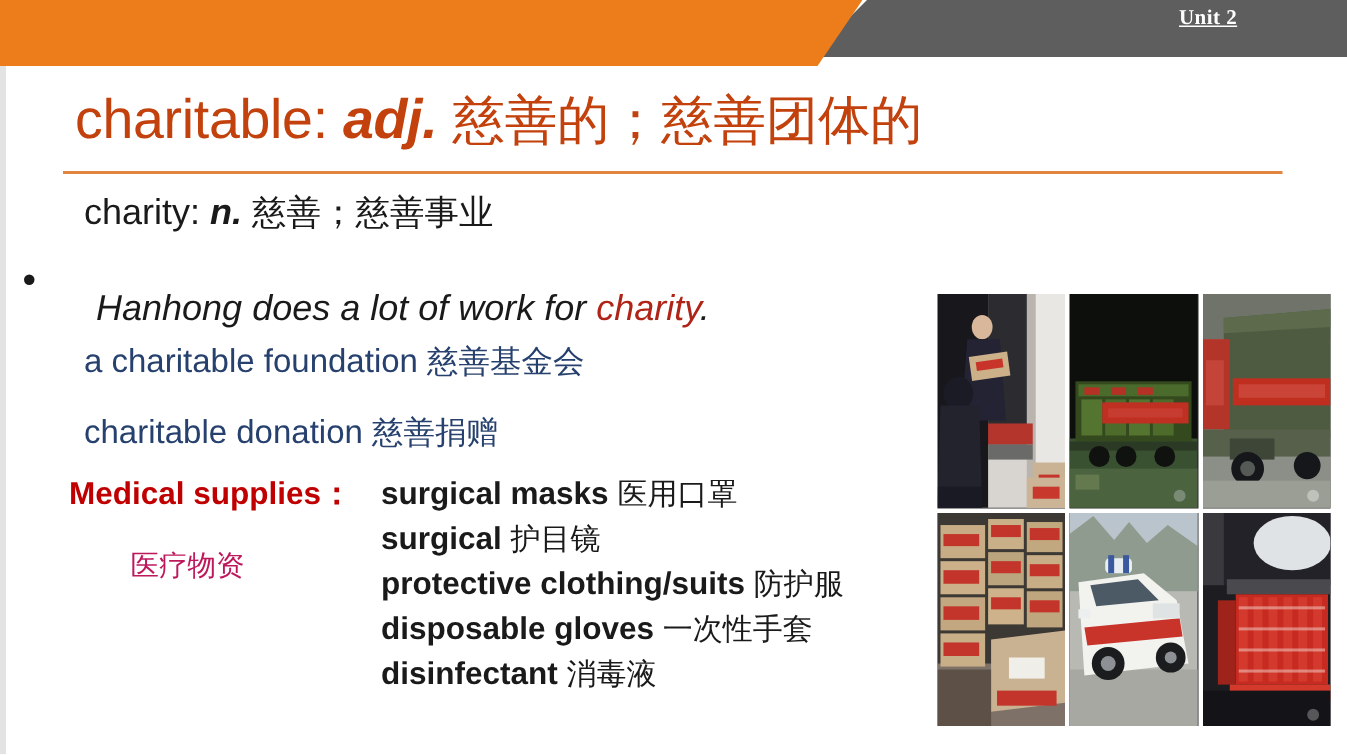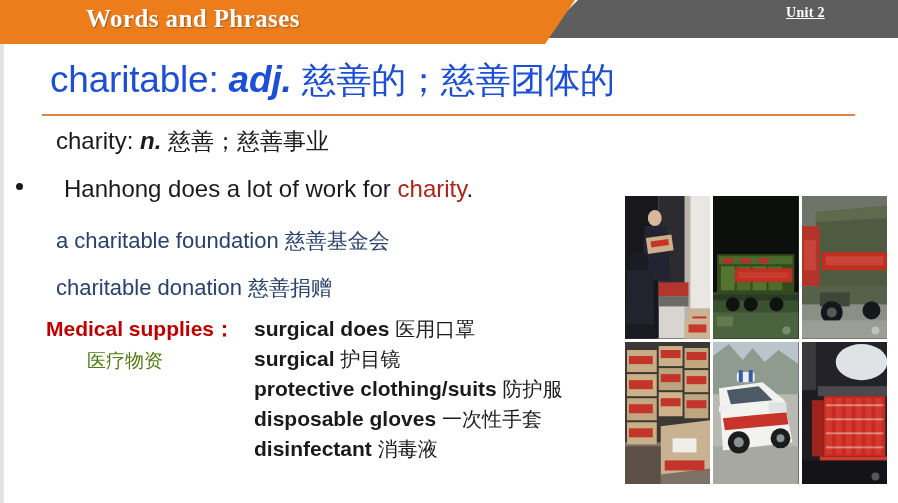--- a/index.html
+++ b/index.html
@@ -73,21 +73,21 @@
     height: 459px;
     background: #e3e3e3;
   }
 
   
   .headword {
     position: absolute;
     top: 57px;
     left: 50px;
     font-size: 37px;
-    color: #1d4ed8;
+    color: #c2410c;
     white-space: nowrap;
     letter-spacing: -0.2px;
   }
   .headword .pos { font-style: italic; font-weight: bold; }
   .headword .cn { font-family: "DejaVu Sans", sans-serif; font-size: 35px; }
 
   .rule {
     position: absolute;
     top: 114px;
     left: 42px;
@@ -113,23 +113,24 @@
     position: absolute;
     top: 183px;
     left: 16px;
     width: 7px;
     height: 7px;
     border-radius: 50%;
     background: #1a1a1a;
   }
   .sentence {
     position: absolute;
-    top: 175px;
+    top: 192px;
     left: 64px;
     font-size: 24px;
+    font-style: italic;
     color: #1a1a1a;
     white-space: nowrap;
   }
   .sentence .hl { color: #b02418; }
 
   
   .phrase {
     position: absolute;
     left: 56px;
     font-size: 22px;
@@ -147,25 +148,25 @@
     left: 46px;
     font-size: 21px;
     font-weight: bold;
     color: #c00000;
     white-space: nowrap;
     text-align: center;
   }
   .ms-label .colon { font-family: "DejaVu Sans", sans-serif; font-weight: bold; }
   .ms-label-cn {
     position: absolute;
-    top: 348px;
+    top: 364px;
     left: 87px;
     font-family: "DejaVu Sans", sans-serif;
     font-size: 19px;
-    color: #4d7c0f;
+    color: #be185d;
     white-space: nowrap;
   }
 
   .supplies {
     position: absolute;
     top: 314px;
     left: 254px;
   }
   .supply-row {
     font-size: 21px;
@@ -201,21 +202,20 @@
   .photo svg { display: block; width: 100%; height: 100%; }
 </style>
 </head>
 <body>
 
 <div id="slide">
 
   <div class="header-band">
     <div class="header-gray"></div>
     <div class="header-orange"></div>
-    <div class="header-title">Words and Phrases</div>
     <div class="header-unit">Unit 2</div>
   </div>
   <div class="left-strip"></div>
 
   <div class="headword">
     <span>charitable:</span>
     <span class="pos">adj.</span>
     <span class="cn">慈善的；慈善团体的</span>
   </div>
 
@@ -239,21 +239,21 @@
     <span>charitable donation </span><span class="cn">慈善捐赠</span>
   </div>
 
   <div class="ms-label">
     <span>Medical supplies</span><span class="colon">：</span>
   </div>
   <div class="ms-label-cn">医疗物资</div>
 
   <div class="supplies">
     <div class="supply-row">
-      <span>surgical does </span><span class="cn">医用口罩</span>
+      <span>surgical masks </span><span class="cn">医用口罩</span>
     </div>
     <div class="supply-row">
       <span>surgical </span><span class="cn">护目镜</span>
     </div>
     <div class="supply-row">
       <span>protective clothing/suits </span><span class="cn">防护服</span>
     </div>
     <div class="supply-row">
       <span>disposable gloves </span><span class="cn">一次性手套</span>
     </div>

